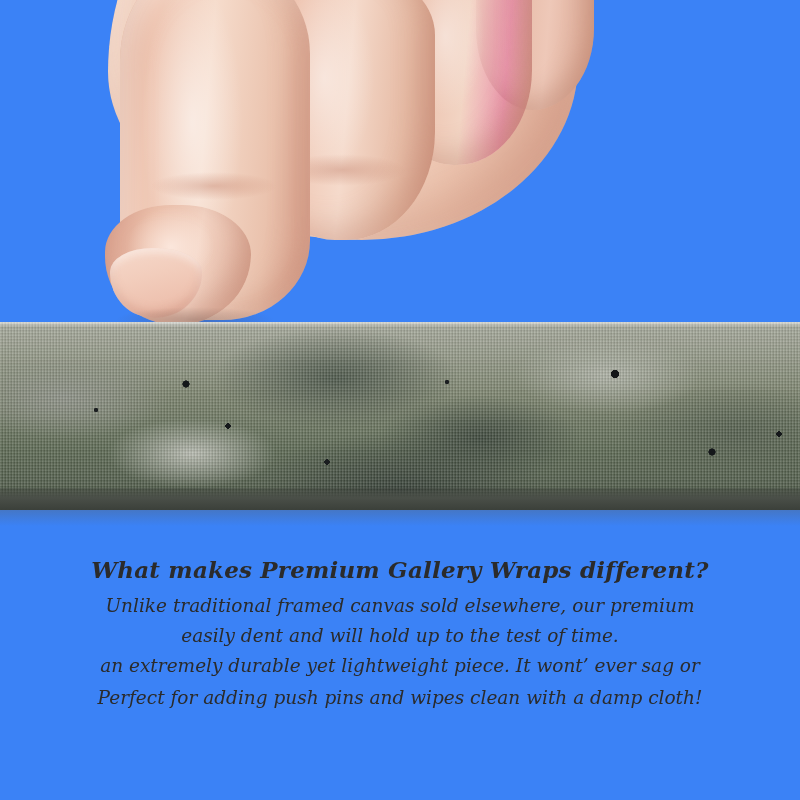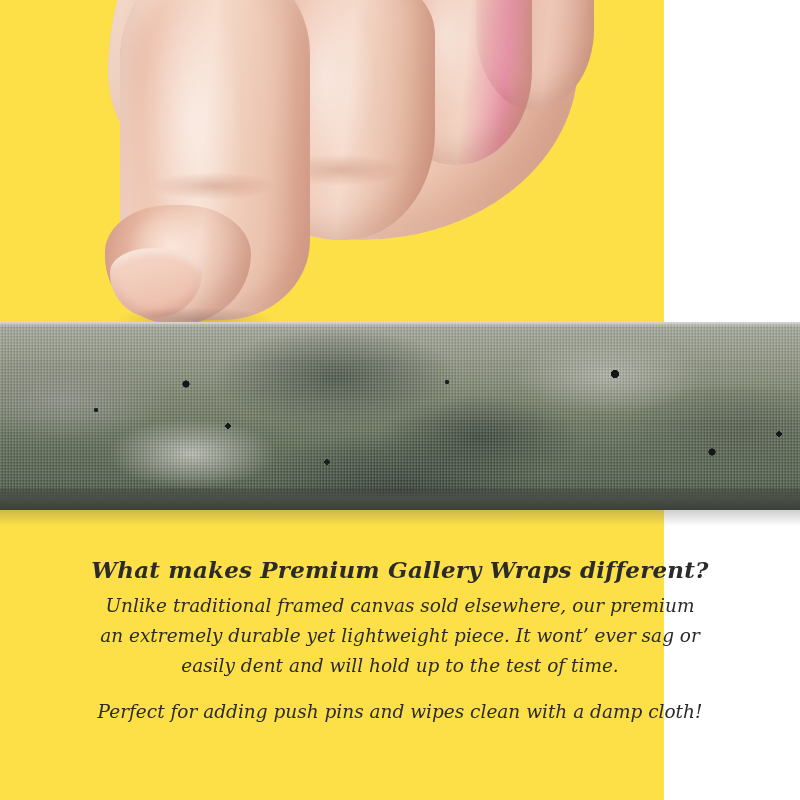--- a/index.html
+++ b/index.html
@@ -9,23 +9,23 @@
   }
   body {
     width: 800px;
     height: 800px;
     overflow: hidden;
     font-family: "Liberation Sans", sans-serif;
   }
 
   .product-shot {
     position: relative;
-    width: 664px;
+    width: 800px;
     height: 800px;
-    background: #fde047;
+    background: #3b82f6;
   }
 
   
   .hand-area {
     position: absolute;
     left: 0; top: 0;
     width: 800px;
     height: 330px;
     overflow: hidden;
   }
@@ -229,21 +229,21 @@
     letter-spacing: .2px;
     margin-bottom: 8px;
   }
   .caption-body {
     font-size: 18.5px;
     font-weight: 400;
     line-height: 30px;
     padding: 0 54px;
   }
   .caption-line { display: block; }
-  .caption-line.last { margin-top: 16px; }
+  .caption-line.last { margin-top: 2px; }
 </style>
 </head>
 <body>
 
 <div class="product-shot">
 
   <div class="hand-area">
     <div class="hand-mass"></div>
     <div class="finger-pinky"></div>
     <div class="finger-ring"></div>
@@ -260,19 +260,19 @@
   <div class="canvas-strip">
     <div class="canvas-strip-top-edge"></div>
     <div class="canvas-strip-bottom-edge"></div>
   </div>
   <div class="canvas-strip-shadow"></div>
 
   <div class="caption">
     <div class="caption-heading">What makes Premium Gallery Wraps different?</div>
     <div class="caption-body">
       <span class="caption-line">Unlike traditional framed canvas sold elsewhere, our premium</span>
+      <span class="caption-line">easily dent and will hold up to the test of time.</span>
       <span class="caption-line">an extremely durable yet lightweight piece. It wont’ ever sag or</span>
-      <span class="caption-line">easily dent and will hold up to the test of time.</span>
       <span class="caption-line last">Perfect for adding push pins and wipes clean with a damp cloth!</span>
     </div>
   </div>
 
 </div>
 
 </body></html>

